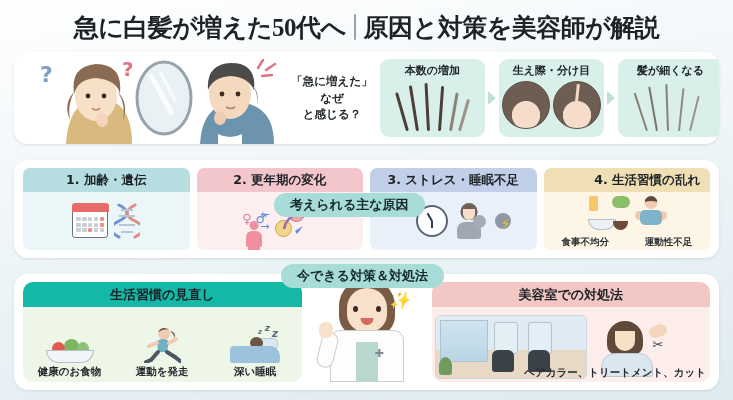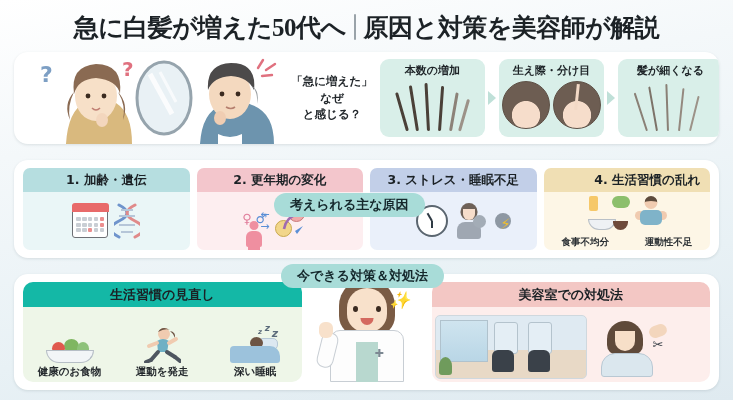--- a/index.html
+++ b/index.html
@@ -447,19 +447,20 @@
             <i class="ch" style="left:92px;"></i>
             <i class="plant"></i>
           </span>
           <span class="cutting">
             <i class="hr"></i>
               <i class="fc"></i>
               <i class="cape"></i>
               <i class="hand"></i>
               <i class="scis">✂</i>
           </span>
+          <span class="sol-cap-wide">ヘアカラー、トリートメント、カット</span>
         </div>
       </div>
 
     </div>
   </div>
 
 </div>
 
 </body></html>

